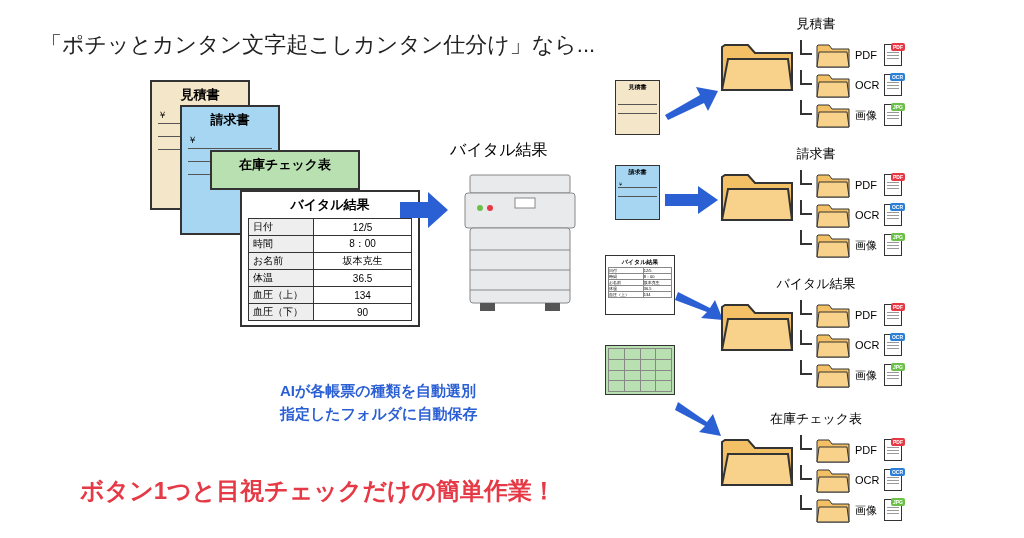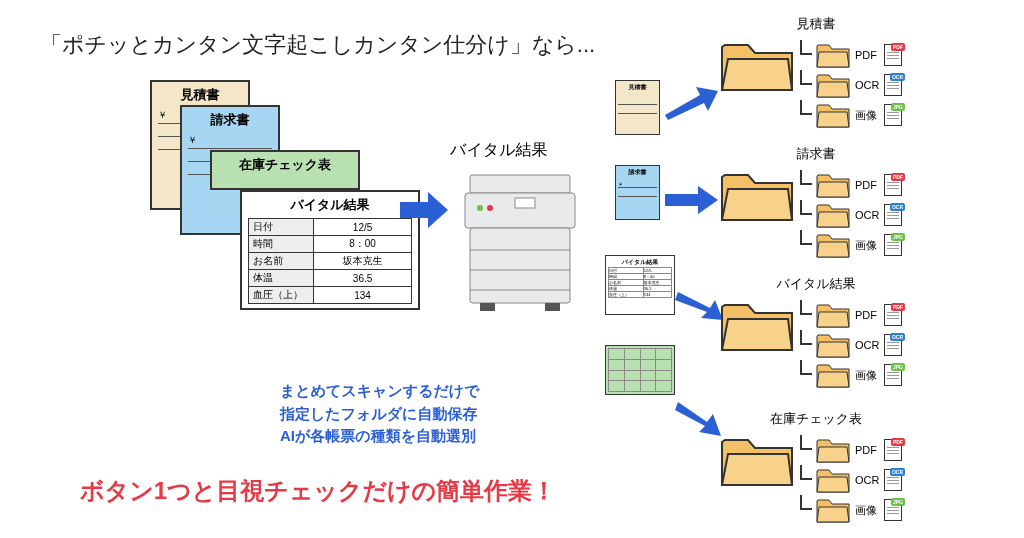--- a/index.html
+++ b/index.html
@@ -89,20 +89,24 @@
             <td style="text-align:center">坂本克生</td>
           </tr>
       <tr>
             <td>体温</td>
             <td style="text-align:center">36.5</td>
           </tr>
       <tr>
             <td>血圧（上）</td>
             <td style="text-align:center">134</td>
           </tr>
+      <tr>
+            <td>血圧（下）</td>
+            <td style="text-align:center">90</td>
+          </tr>
     </tbody>
       </table>
   </div>
 </div>
 
 <svg class="arrow-big arrow-to-scanner" width="50" height="40" viewBox="0 0 50 40">
   <path d="M0 12 L28 12 L28 2 L48 20 L28 38 L28 28 L0 28 Z" fill="#2b5fd4"></path>
 </svg>
 
 <div class="scan-label">バイタル結果</div>
@@ -436,18 +440,17 @@
               <div></div>
             </div>
             <span class="badge badge-jpg">JPG</span>
           </div>
         </div>
     </div>
   </div>
 </div>
 
 <div class="summary-text">
-  <div>まとめてスキャンするだけで</div>
+  <div>AIが各帳票の種類を自動選別</div>
   <div>指定したフォルダに自動保存</div>
-  <div>AIが各帳票の種類を自動選別</div>
 </div>
 
 <div class="bottom-text">ボタン1つと目視チェックだけの簡単作業！</div>
 
 </body></html>

